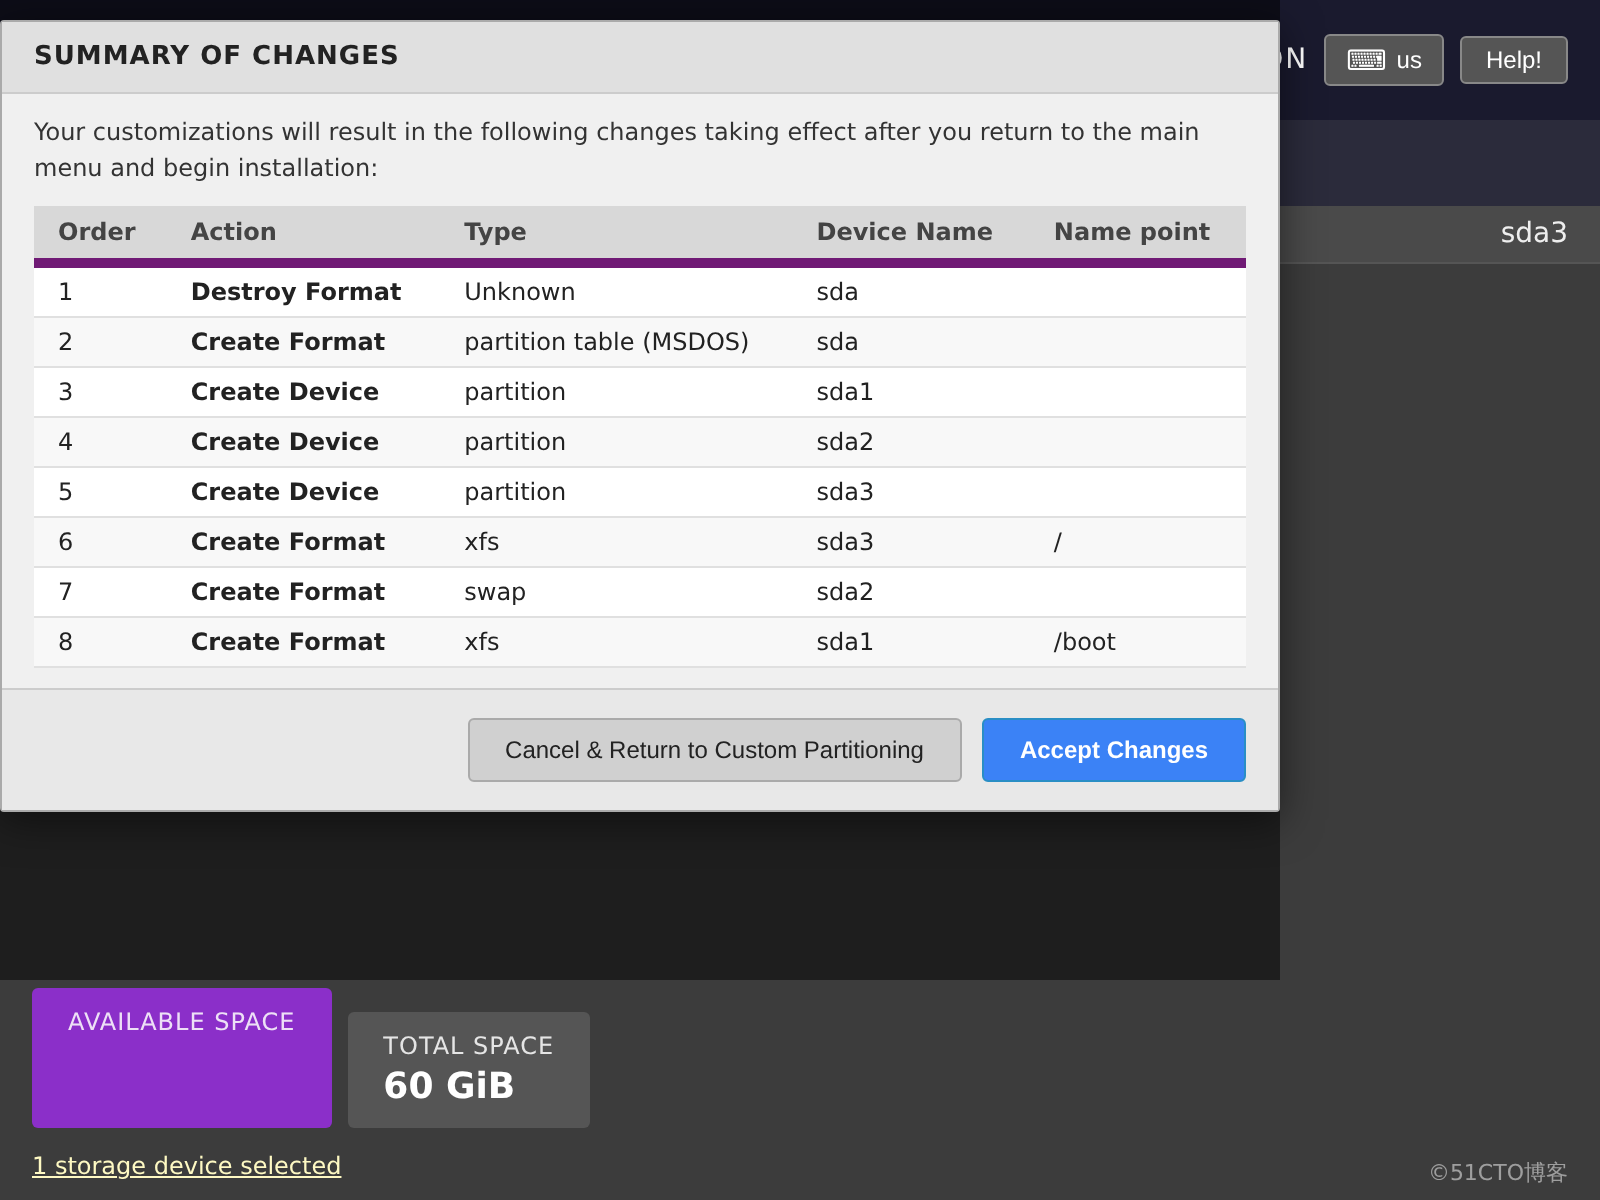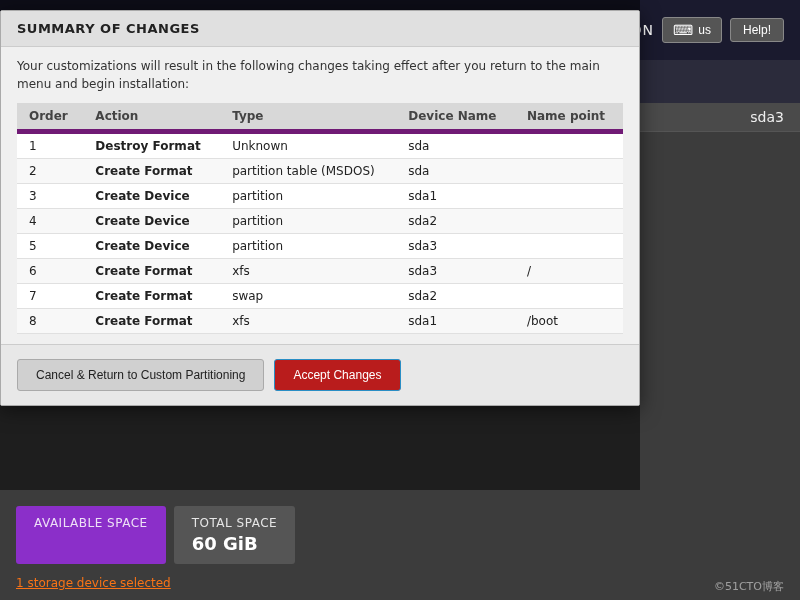--- a/index.html
+++ b/index.html
@@ -178,43 +178,43 @@
 
     .table-container {
       padding: 0 16px 10px 16px;
       max-height: 270px;
       overflow-y: auto;
     }
 
     
     .modal-footer {
       display: flex;
-      justify-content: flex-start;
+      justify-content: flex-end;
       gap: 10px;
       padding: 14px 16px;
       border-top: 1px solid #ccc;
       background: #e8e8e8;
     }
     .cancel-btn {
       background: #d0d0d0;
       border: 1px solid #aaa;
       border-radius: 3px;
       padding: 8px 18px;
       font-size: 12px;
       color: #222;
       cursor: pointer;
     }
     .accept-btn {
-      background: #b91c1c;
+      background: #3b82f6;
       border: 1px solid #2a8ec5;
       border-radius: 3px;
       padding: 8px 18px;
       font-size: 12px;
       color: #fff;
-      font-weight: normal;
+      font-weight: bold;
       cursor: pointer;
     }
 
     
     .bottom-bar {
       position: absolute;
       bottom: 0;
       left: 0;
       width: 800px;
       height: 110px;
@@ -233,34 +233,35 @@
       border-radius: 3px;
       margin-right: 8px;
     }
     .available-space {
       background: #8b2fc9;
       color: #fff;
     }
     .total-space {
       background: #555;
       color: #fff;
+      margin-top: 12px;
     }
     .space-label {
       font-size: 12px;
       letter-spacing: 0.5px;
       opacity: 0.85;
       text-transform: uppercase;
       margin-bottom: 3px;
     }
     .space-value {
       font-size: 18px;
       font-weight: bold;
     }
     .storage-link {
-      color: #f97316;
+      color: #fef9c3;
       font-size: 12px;
       padding: 4px 16px 10px;
       cursor: pointer;
       text-decoration: underline;
     }
     .watermark {
       position: absolute;
       bottom: 6px;
       right: 16px;
       color: rgba(255,255,255,0.5);

